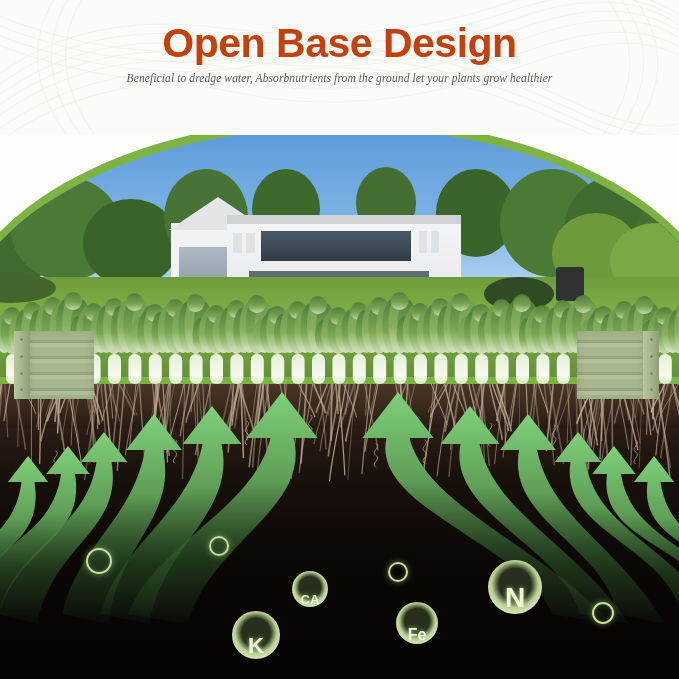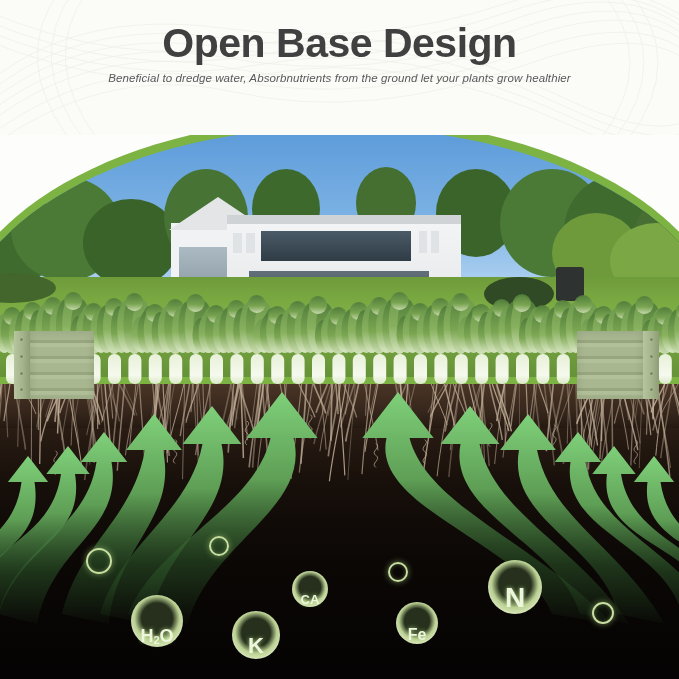--- a/index.html
+++ b/index.html
@@ -11,27 +11,27 @@
   #stage{position:relative;width:679px;height:679px;overflow:hidden;background:#fdfdfb;}
 
   
   .header{
     position:absolute;left:0;top:0;width:679px;height:135px;
     background:#fbfbf8;overflow:hidden;z-index:5;
   }
   .header-pattern{position:absolute;left:0;top:0;width:679px;height:135px;opacity:.5;}
   .title{
     position:absolute;left:0;top:20px;width:679px;text-align:center;
-    font-size:41px;font-weight:bold;color:#404040;letter-spacing:-0.5px;
+    font-size:41px;font-weight:bold;color:#c2410c;letter-spacing:-0.5px;
     font-family:"Liberation Sans", sans-serif;
   }
   .subtitle{
     position:absolute;left:0;top:72px;width:679px;text-align:center;
     font-size:11.5px;font-style:italic;color:#59595b;letter-spacing:.1px;
-    font-family:Liberation Sans, sans-serif;
+    font-family:Liberation Serif, serif;
   }
 
   
   .scene{
     position:absolute;left:0;top:118px;width:679px;height:561px;overflow:hidden;
   }
   .arc-green{
     position:absolute;left:-50px;top:0px;width:779px;height:360px;
     background:#7cb342;
     border-radius:50% 50% 0 0 / 62% 62% 0 0;
@@ -1202,23 +1202,20 @@
       <div class="panel-body" style="left:0;width:66px;"></div>
       <div class="panel-post" style="right:0;">
         <div class="screw" style="left:7px;top:7px;"></div>
         <div class="screw" style="left:7px;top:24px;"></div>
         <div class="screw" style="left:7px;top:41px;"></div>
         <div class="screw" style="left:7px;top:57px;"></div>
       </div>
     </div>
 
     <div id="badgelayer" style="position:absolute;left:0;top:0;width:679px;height:561px;">
-        <div class="badge" style="left: 131px; top: 477px; width: 52px; height: 52px; font-size: 18px;">
-          <span>H<sub>2</sub>O</span>
-        </div>
         <div class="badge" style="left: 232px; top: 493px; width: 48px; height: 48px; font-size: 22px;">
           <span>K</span>
         </div>
         <div class="badge" style="left: 292px; top: 453px; width: 36px; height: 36px; font-size: 13px;">
           <span>CA</span>
         </div>
         <div class="badge" style="left: 396px; top: 484px; width: 42px; height: 42px; font-size: 16px;">
           <span>Fe</span>
         </div>
         <div class="badge" style="left: 488px; top: 442px; width: 54px; height: 54px; font-size: 28px;">

